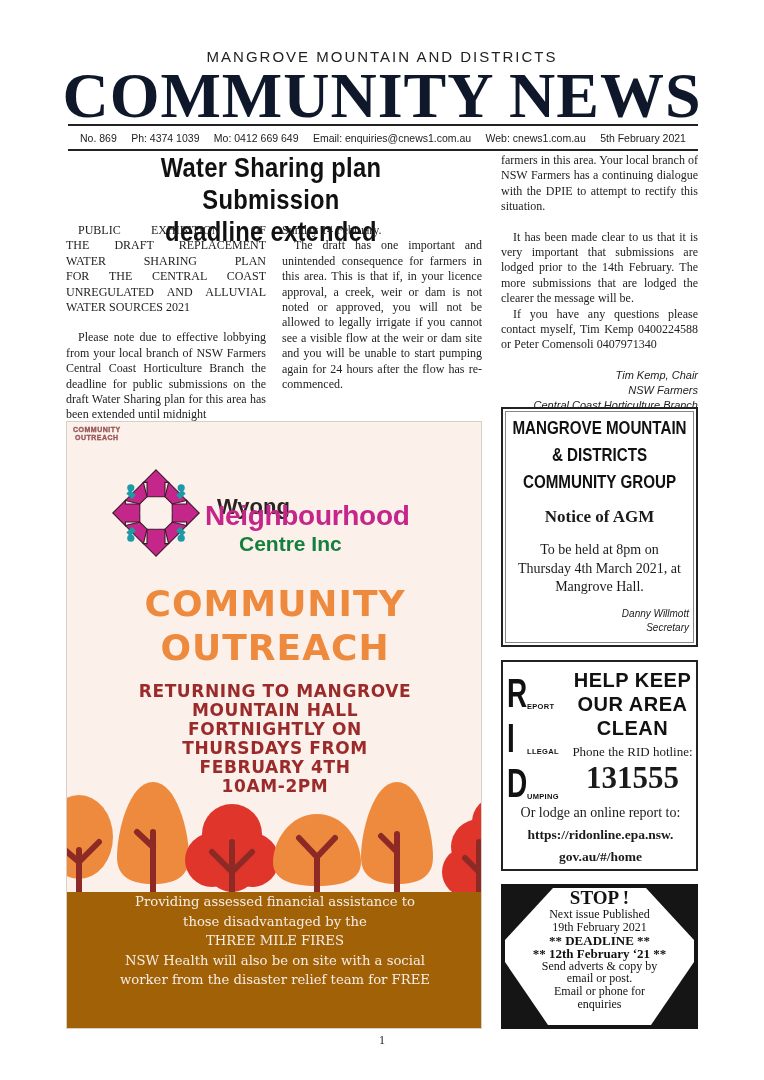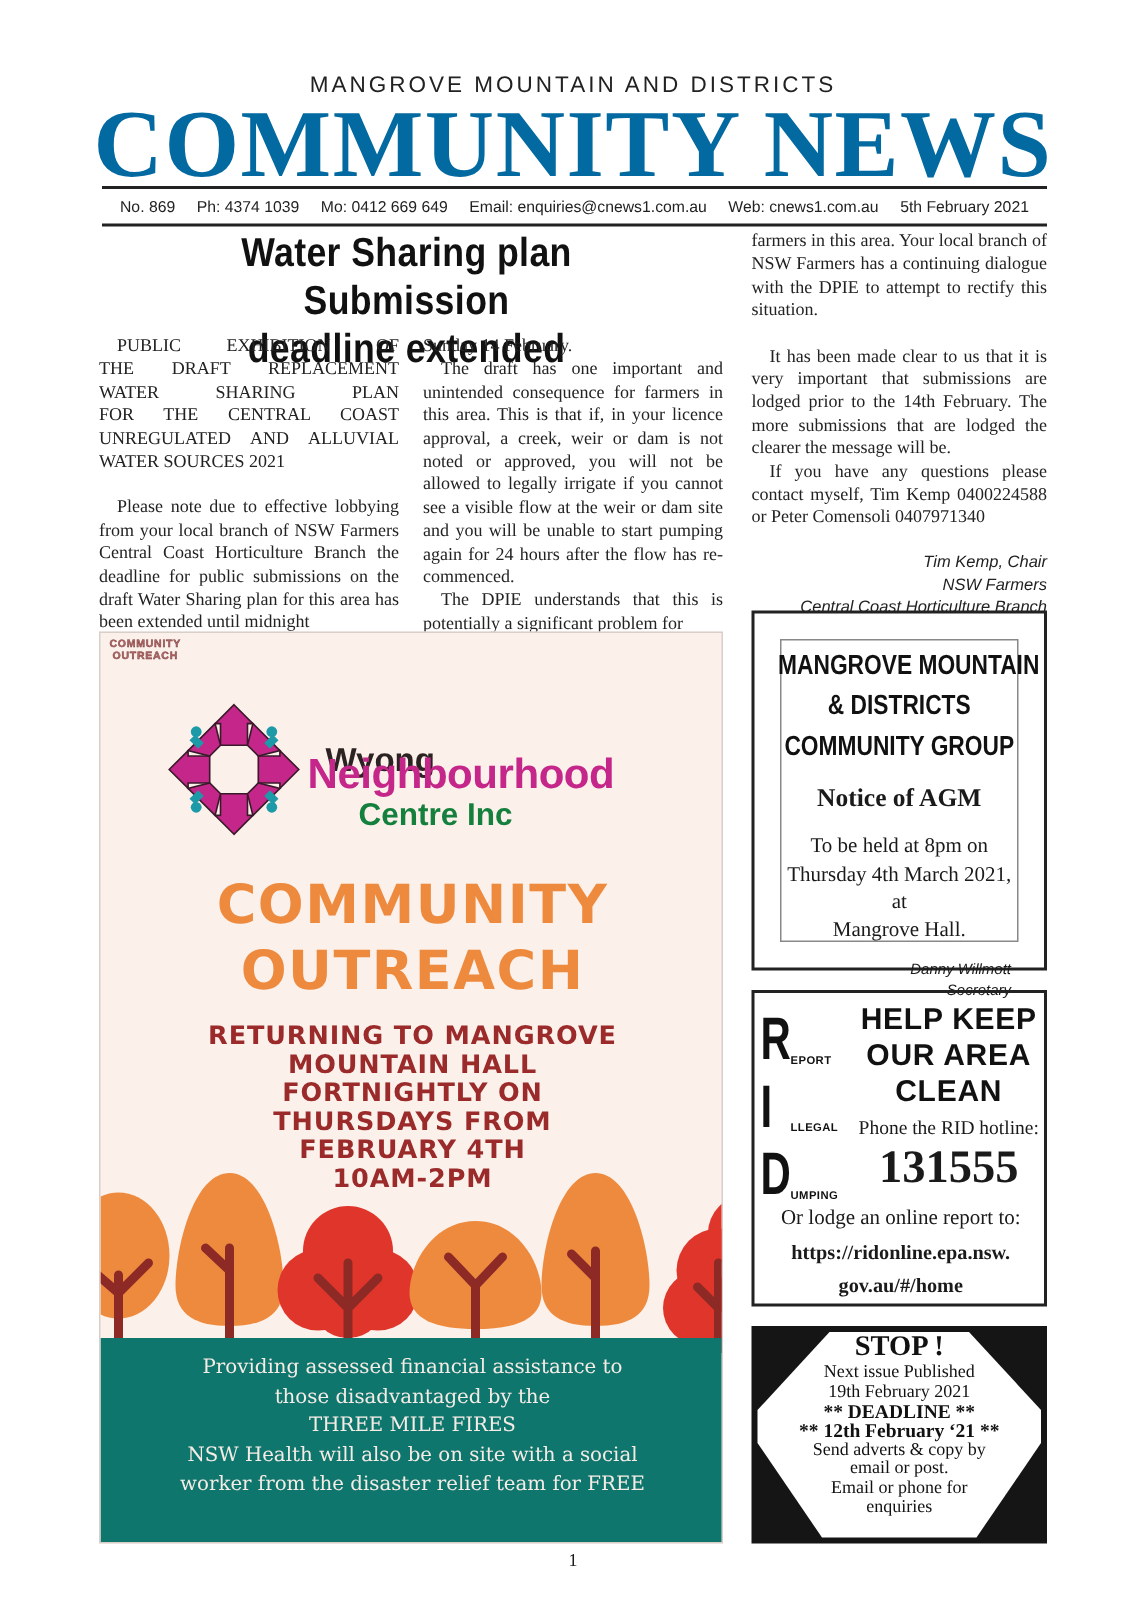--- a/index.html
+++ b/index.html
@@ -3,21 +3,21 @@
 <meta charset="utf-8">
 <style>
   * { box-sizing: border-box; margin: 0; padding: 0; }
   html, body { width: 764px; height: 1080px; background: #ffffff; overflow: hidden; }
   body { position: relative; font-family: "Liberation Serif", serif; color: #1a1a1a; }
 
   .masthead-top { position: absolute; left: 0; width: 764px; top: 48px; text-align: center;
     font-family: "Liberation Sans", sans-serif; font-size: 15px; letter-spacing: 2px; color: #222; }
   .masthead-title { position: absolute; left: 0; width: 764px; top: 58px; text-align: center;
     font-family: "Liberation Serif", serif; font-weight: bold; font-size: 64px; letter-spacing: 1px;
-    line-height: 76px; color: #0369a1; transform: scaleX(1.0); }
+    line-height: 76px; color: #0f172a; transform: scaleX(1.0); }
   .rule { position: absolute; left: 68px; width: 630px; background: #222; }
   .rule.r1 { top: 124px; height: 2px; }
   .rule.r2 { top: 149px; height: 2px; }
   .infobar { position: absolute; left: 68px; width: 630px; top: 128px; height: 20px;
     display: flex; justify-content: space-between; align-items: center; padding: 0 12px;
     font-family: "Liberation Sans", sans-serif; font-size: 10.5px; color: #222; }
 
   .headline { position: absolute; left: 66px; width: 410px; top: 152px; text-align: center;
     font-family: "Liberation Sans", sans-serif; font-weight: 900; font-size: 27px; line-height: 32px;
     color: #111; transform: scaleX(0.88); transform-origin: center top; letter-spacing: 0.3px; }
@@ -45,26 +45,26 @@
   .centre { position: absolute; left: 172px; top: 110px; font-family: "Liberation Sans", sans-serif;
     font-weight: bold; font-size: 21px; color: #15803d; }
   .outreach-title { position: absolute; left: 0; width: 416px; top: 160px; text-align: center;
     font-family: "DejaVu Sans", sans-serif; font-weight: bold; font-size: 36px; line-height: 44px;
     color: #ee8a3e; letter-spacing: 1px; }
   .outreach-body { position: absolute; left: 0; width: 416px; top: 260px; text-align: center;
     font-family: "DejaVu Sans", sans-serif; font-weight: bold; font-size: 17px; line-height: 19px;
     color: #9b2a2a; letter-spacing: 0.6px; }
   .trees { position: absolute; left: 0; top: 350px; width: 416px; height: 130px; }
   .poster-band { position: absolute; left: 0; top: 470px; width: 416px; height: 138px;
-    background: #0f766e; color: #f6ece6; text-align: center;
-    font-family: "DejaVu Serif", serif; font-size: 13.2px; line-height: 19.5px; padding-top: 10px; }
+    background: #a16207; color: #f6ece6; text-align: center;
+    font-family: "DejaVu Serif", serif; font-size: 13.2px; line-height: 19.5px; padding-top: 0; }
 
   
   .agm { position: absolute; left: 501px; top: 407px; width: 197px; height: 240px;
-    border: 2px solid #222; padding: 17px; }
+    border: 2px solid #222; padding: 2px; }
   .agm-inner { width: 100%; height: 100%; border: 0.5px solid #888; }
   .agm-title { text-align: center; font-family: "Liberation Sans", sans-serif; font-weight: 900;
     font-size: 18.5px; line-height: 27px; color: #111; transform: scaleX(0.82); transform-origin: center top;
     margin-top: 2px; white-space: nowrap; margin-left: -20px; margin-right: -20px; }
   .agm-notice { text-align: center; font-weight: bold; font-size: 17px; margin-top: 12px; }
   .agm-body { text-align: center; font-size: 14px; line-height: 18.5px; margin-top: 14px; }
   .agm-sig { text-align: right; font-family: "Liberation Sans", sans-serif; font-style: italic;
     font-size: 10px; line-height: 14px; margin-top: 10px; padding-right: 4px; }
 
   
@@ -122,21 +122,20 @@
   <p class="caps" style="text-indent:0">FOR THE CENTRAL COAST</p>
   <p class="caps" style="text-indent:0">UNREGULATED AND ALLUVIAL</p>
   <p style="text-indent:0">WATER SOURCES 2021</p>
   <div class="gap"></div>
   <p>Please note due to effective lobbying from your local branch of NSW Farmers Central Coast Horticulture Branch the deadline for public submissions on the draft Water Sharing plan for this area has been extended until midnight</p>
 </div>
 
 <div class="col col2">
   <p style="text-indent:0">Sunday 14 February.</p>
   <p>The draft has one important and unintended consequence for farmers in this area. This is that if, in your licence approval, a creek, weir or dam is not noted or approved, you will not be allowed to legally irrigate if you cannot see a visible flow at the weir or dam site and you will be unable to start pumping again for 24 hours after the flow has re-commenced.</p>
-  <p>The DPIE understands that this is potentially a significant problem for</p>
 </div>
 
 <div class="col col3">
   <p style="text-indent:0">farmers in this area. Your local branch of NSW Farmers has a continuing dialogue with the DPIE to attempt to rectify this situation.</p>
   <div class="gap"></div>
   <p>It has been made clear to us that it is very important that submissions are lodged prior to the 14th February. The more submissions that are lodged the clearer the message will be.</p>
   <p>If you have any questions please contact myself, Tim Kemp 0400224588 or Peter Comensoli 0407971340</p>
   <div class="gap"></div>
   <p class="sig">Tim Kemp, Chair</p>
   <p class="sig">NSW Farmers</p>

